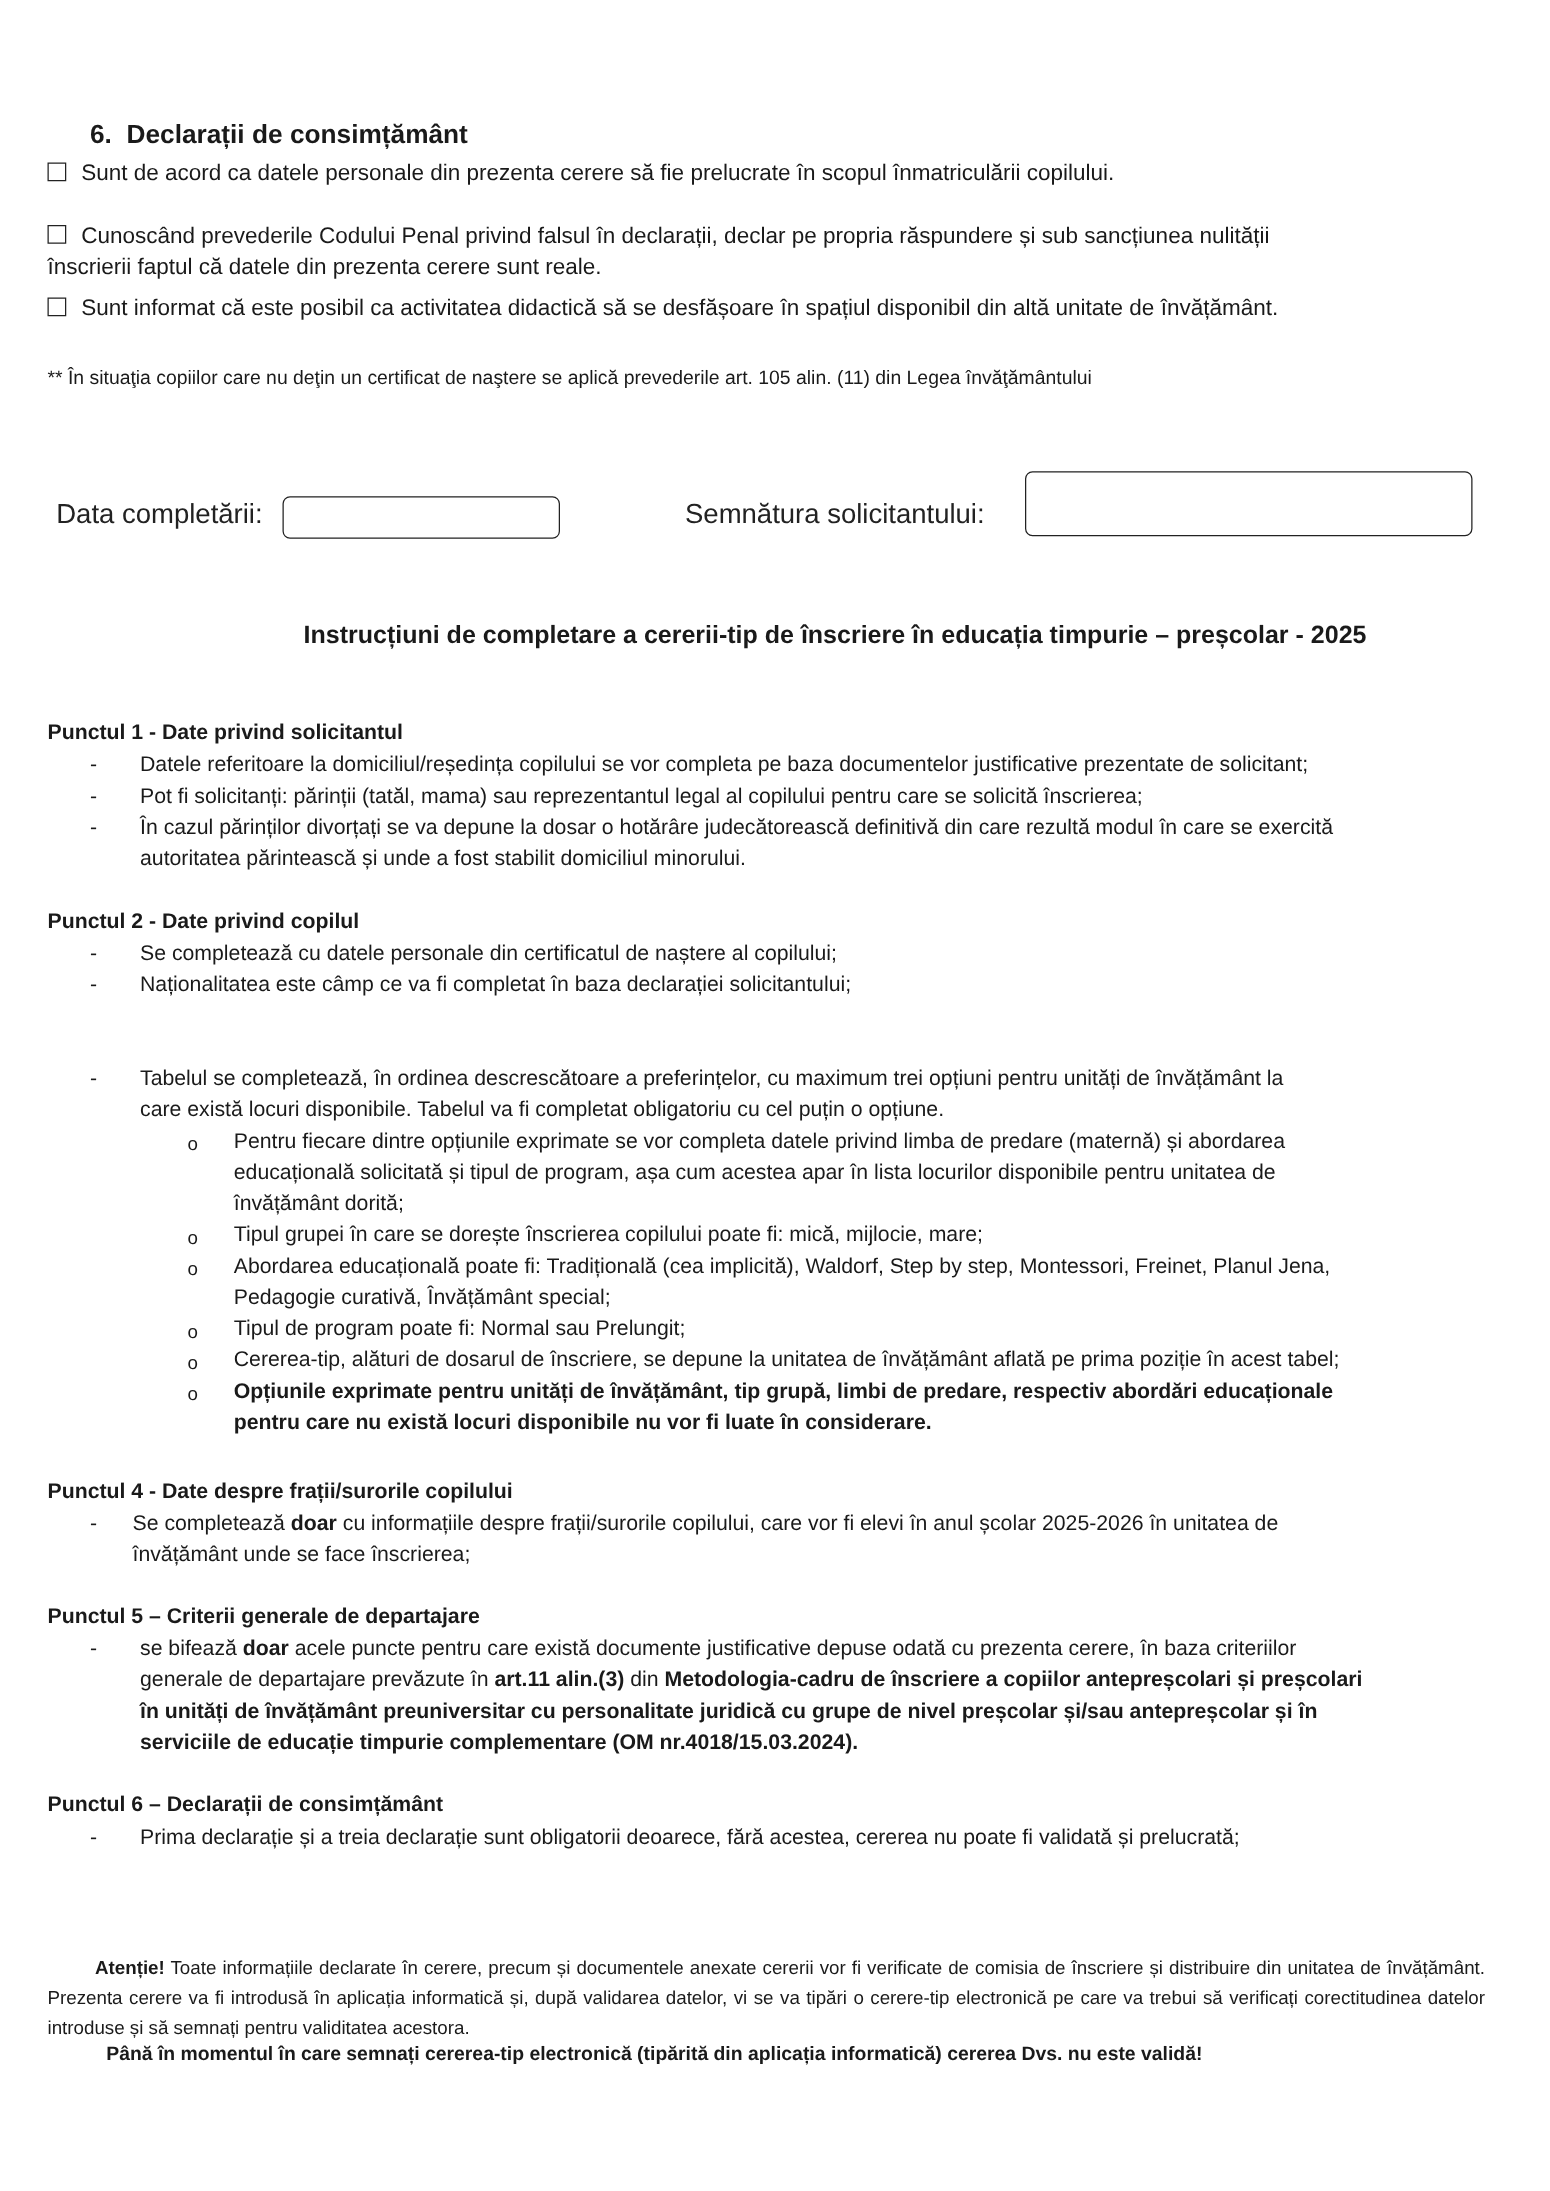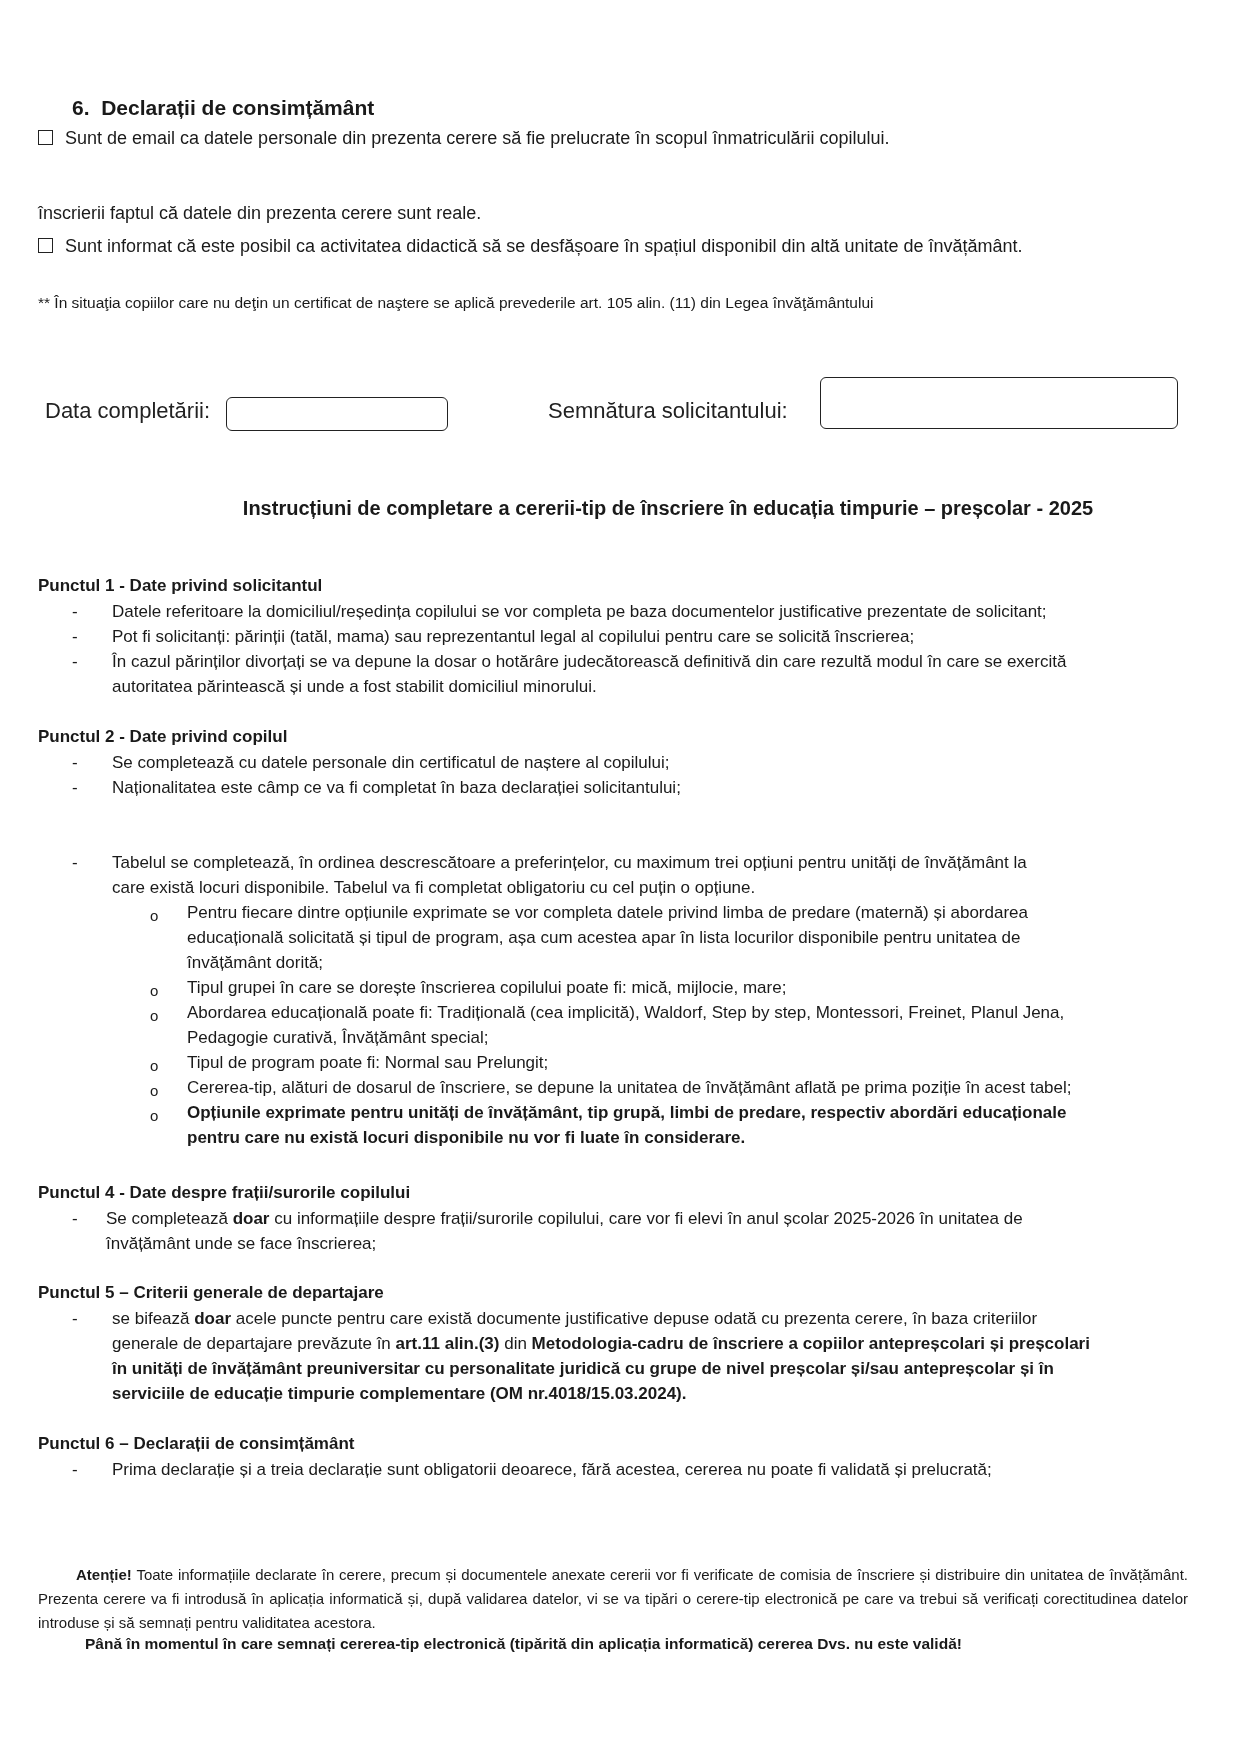--- a/index.html
+++ b/index.html
@@ -25,21 +25,24 @@
   .footer { left:38px; top:1690px; font-size:14px; color:#9a9a9a; }
 </style>
 </head>
 <body>
 
 <div class="page">
 
   <div class="abs sec6-title">6.&nbsp;&nbsp;Declarații de consimțământ</div>
 
   <div class="abs decl" style="top:126px;">
-    <span class="cb"></span><span>Sunt de email ca datele personale din prezenta cerere să fie prelucrate în scopul înmatriculării copilului.</span>
+    <span class="cb"></span><span>Sunt de acord ca datele personale din prezenta cerere să fie prelucrate în scopul înmatriculării copilului.</span>
+  </div>
+  <div class="abs decl" style="top:176px;">
+    <span class="cb"></span><span>Cunoscând prevederile Codului Penal privind falsul în declarații, declar pe propria răspundere și sub sancțiunea nulității</span>
   </div>
   <div class="abs decl" style="top:201px;">înscrierii faptul că datele din prezenta cerere sunt reale.</div>
   <div class="abs decl" style="top:234px;">
     <span class="cb"></span><span>Sunt informat că este posibil ca activitatea didactică să se desfășoare în spațiul disponibil din altă unitate de învățământ.</span>
   </div>
 
   <div class="abs note">
     <div>** În situaţia copiilor care nu deţin un certificat de naştere se aplică prevederile art. 105 alin. (11) din Legea învăţământului</div>
   </div>
 

